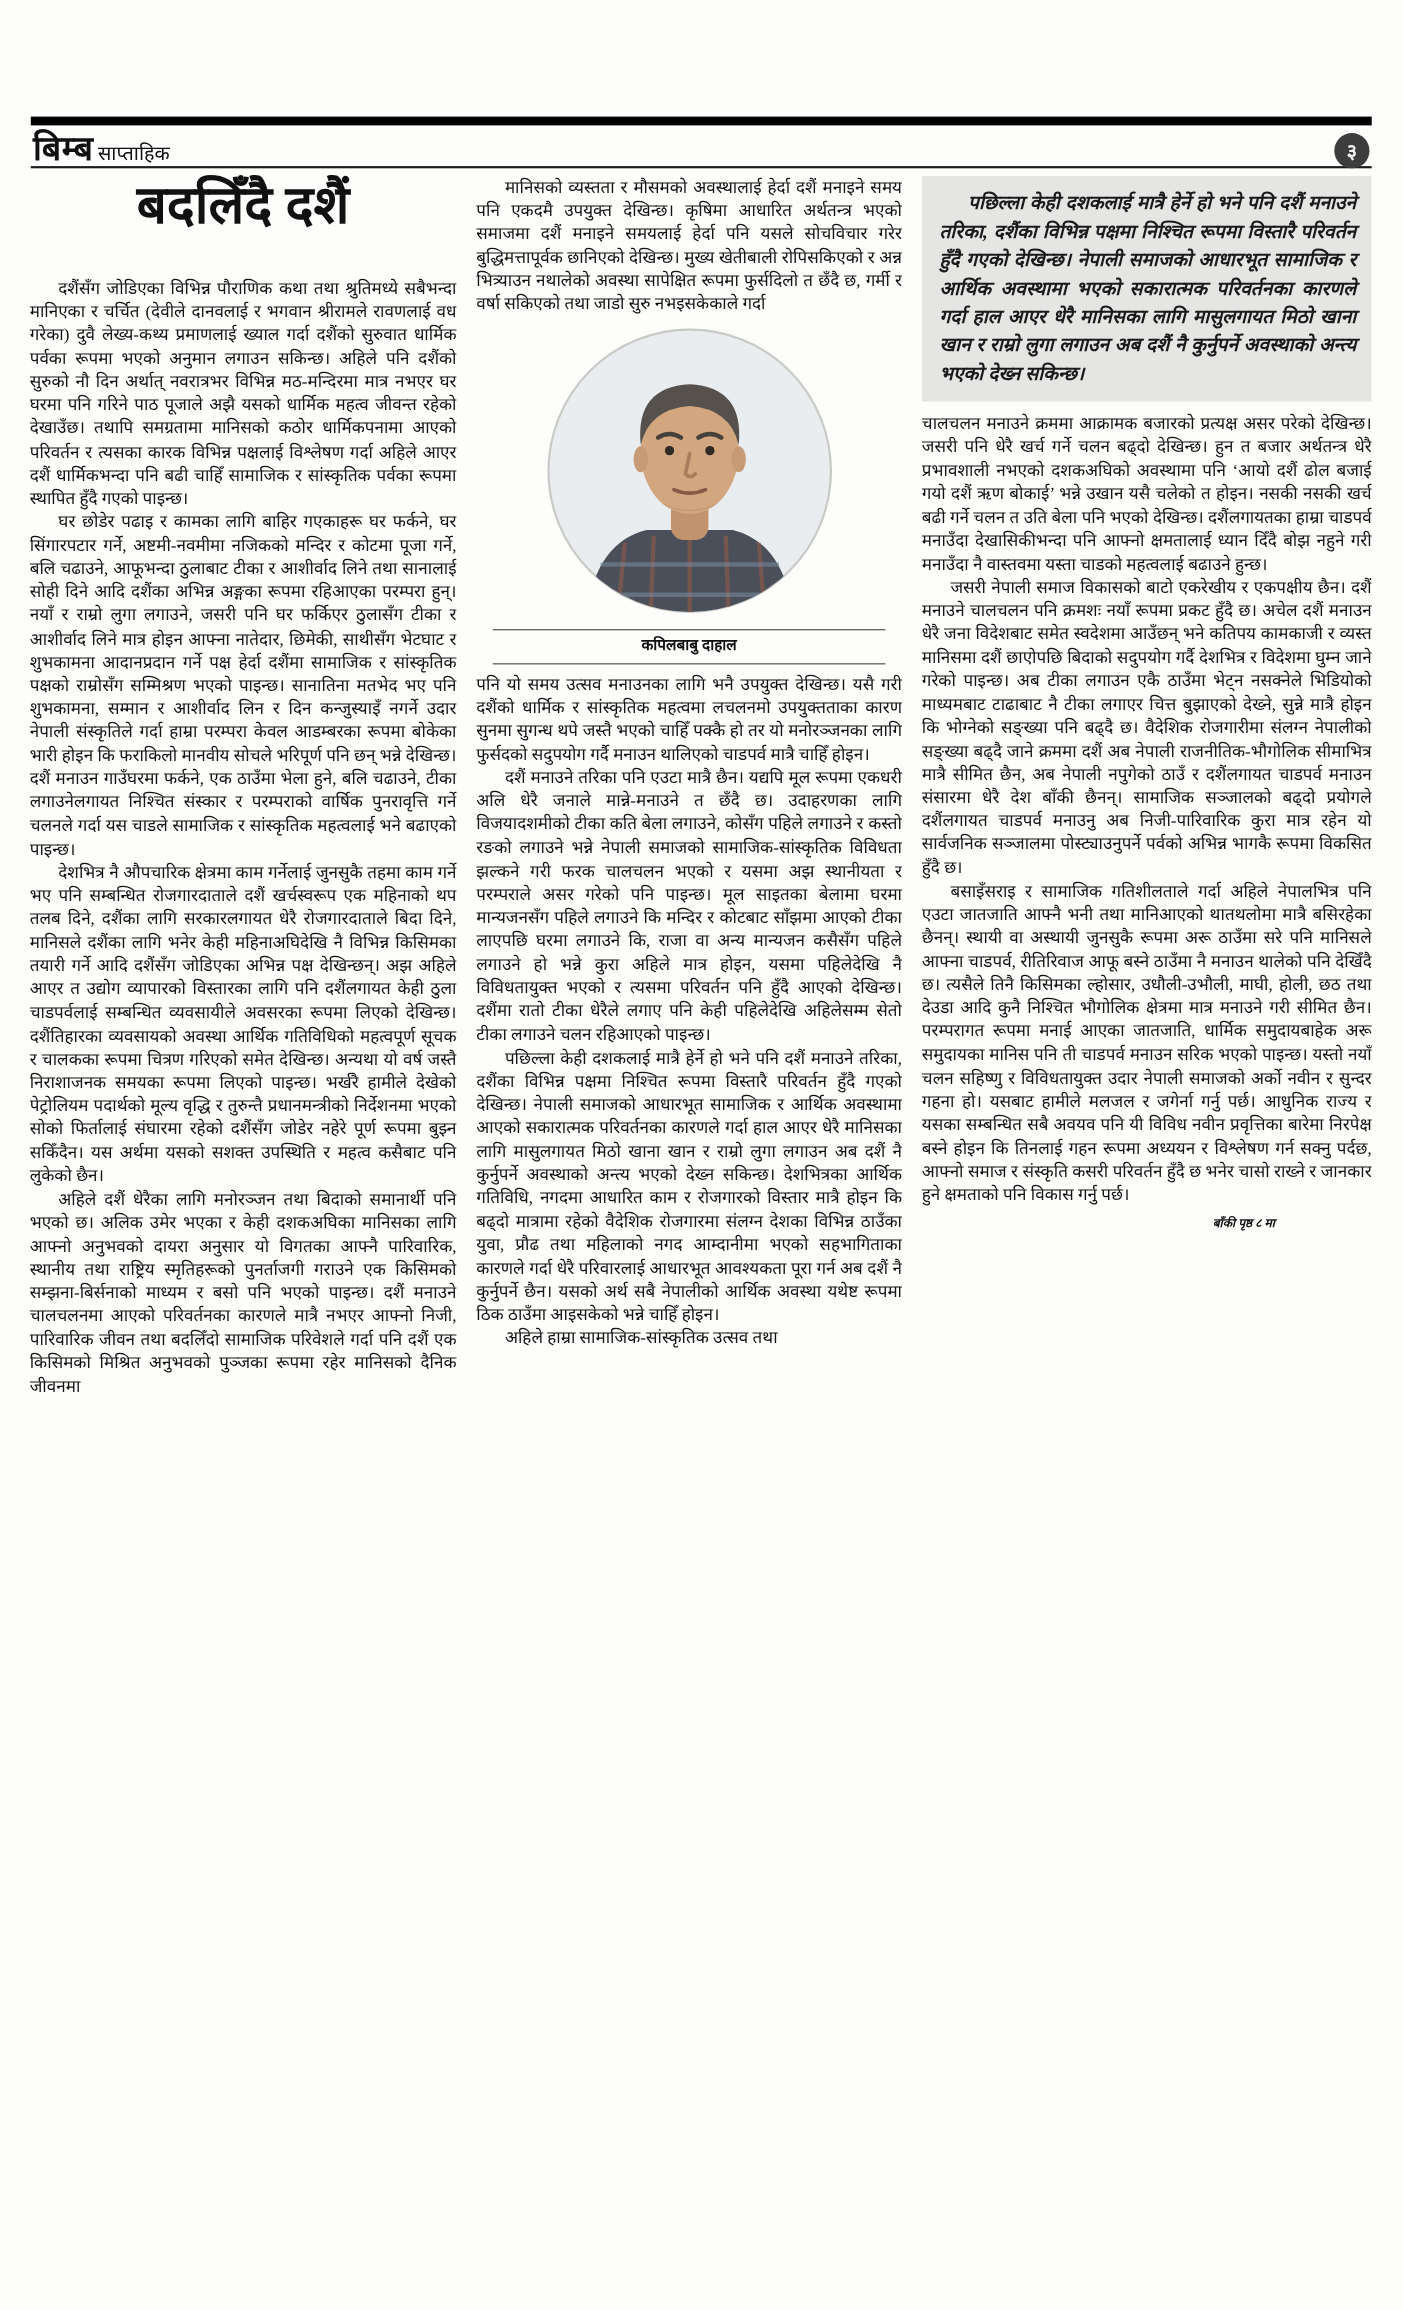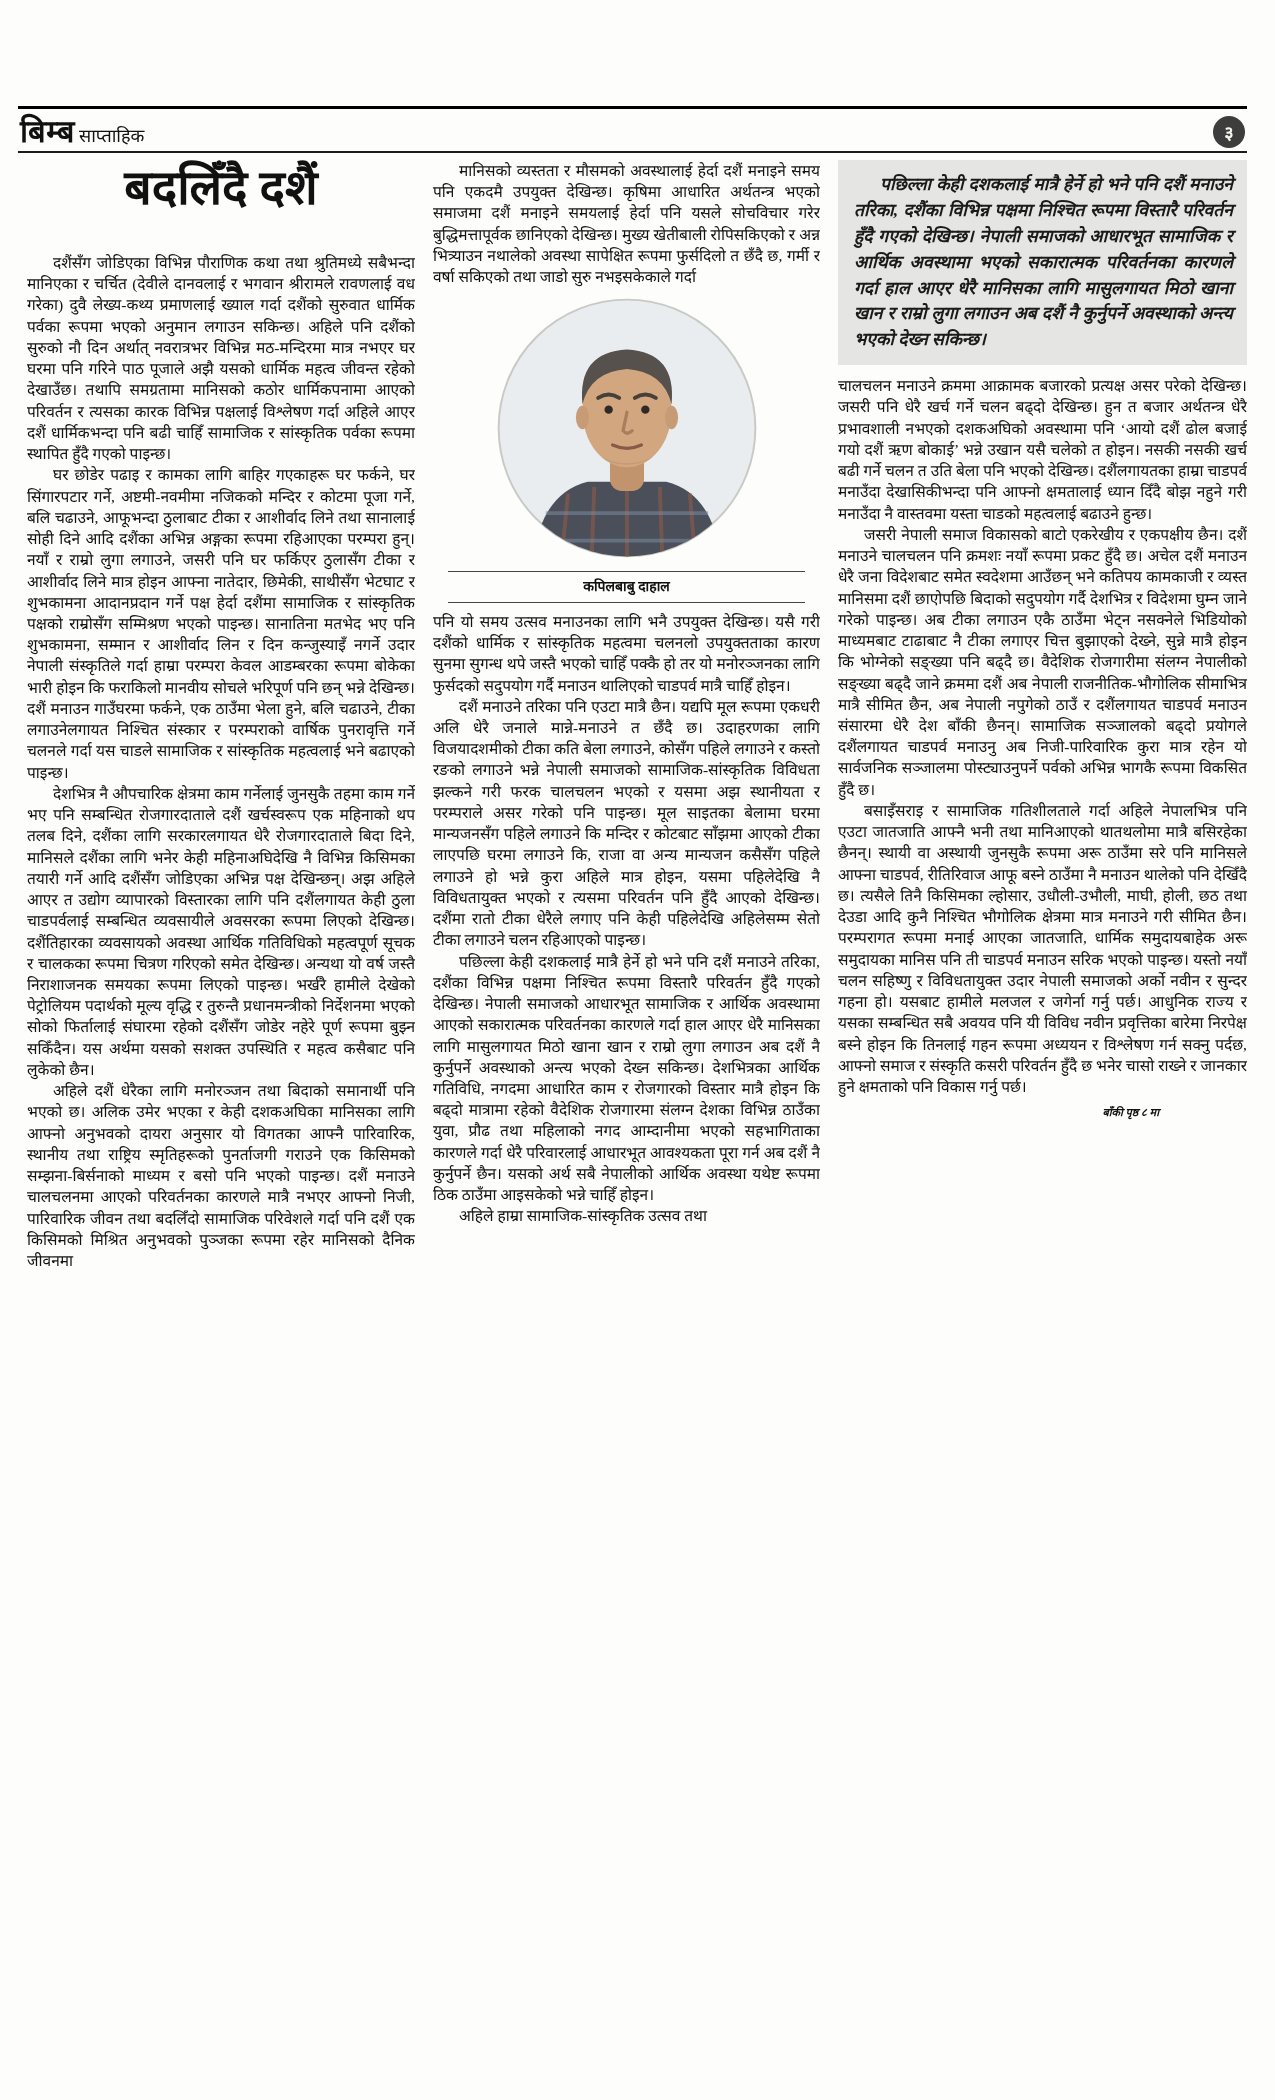--- a/index.html
+++ b/index.html
@@ -11,22 +11,22 @@
     position: relative;
     overflow: hidden;
   }
   .page {
     position: absolute; inset: 0;
     background: #fdfdfb;
   }
   
   .masthead {
     position: absolute;
-    left: 18px; right: 28px; top: 106px; height: 47px;
-    border-top: 3px solid #000000;
+    left: 28px; right: 28px; top: 106px; height: 47px;
+    border-top: 8px solid #000000;
     border-bottom: 2px solid #1c1c1c;
     display: flex; align-items: center;
   }
   .brand-wrap { display: flex; align-items: baseline; gap: 4px; padding-left: 2px; }
   .brand { font-size: 31px; font-weight: 700; letter-spacing: 0.5px; }
   .brand-sub { font-size: 18px; font-weight: 400; }
   .dateline {
     position: absolute; left: 0; right: 0; text-align: center;
     font-size: 17px;
   }
@@ -132,21 +132,21 @@
           <circle cx="86" cy="86" r="3.2" fill="#2f2a26"></circle>
           <circle cx="114" cy="86" r="3.2" fill="#2f2a26"></circle>
           <path d="M100 88 L97 102 Q100 106 104 102" stroke="#a97e5d" stroke-width="2.5" fill="none" stroke-linecap="round"></path>
           <path d="M89 113 Q100 118 111 113" stroke="#8a5a48" stroke-width="2.5" fill="none" stroke-linecap="round"></path>
           <path d="M80 122 Q100 132 120 122 Q112 128 100 128 Q88 128 80 122 Z" fill="#b58a66" opacity="0.45"></path>
         </g>
       </svg>
       <figcaption>कपिलबाबु दाहाल</figcaption>
     </figure>
 
-    <p class="no-indent">पनि यो समय उत्सव मनाउनका लागि भनै उपयुक्त देखिन्छ। यसै गरी दशैंको धार्मिक र सांस्कृतिक महत्वमा चलनलो उपयुक्तताका कारण सुनमा सुगन्ध थपे जस्तै भएको चाहिँ पक्कै हो तर यो मनोरञ्जनका लागि फुर्सदको सदुपयोग गर्दै मनाउन थालिएको चाडपर्व मात्रै चाहिँ होइन।</p>
+    <p class="no-indent">पनि यो समय उत्सव मनाउनका लागि भनै उपयुक्त देखिन्छ। यसै गरी दशैंको धार्मिक र सांस्कृतिक महत्वमा लचलनमो उपयुक्तताका कारण सुनमा सुगन्ध थपे जस्तै भएको चाहिँ पक्कै हो तर यो मनोरञ्जनका लागि फुर्सदको सदुपयोग गर्दै मनाउन थालिएको चाडपर्व मात्रै चाहिँ होइन।</p>
     <p>दशैं मनाउने तरिका पनि एउटा मात्रै छैन। यद्यपि मूल रूपमा एकधरी अलि धेरै जनाले मान्ने-मनाउने त छँदै छ। उदाहरणका लागि विजयादशमीको टीका कति बेला लगाउने, कोसँग पहिले लगाउने र कस्तो रङको लगाउने भन्ने नेपाली समाजको सामाजिक-सांस्कृतिक विविधता झल्कने गरी फरक चालचलन भएको र यसमा अझ स्थानीयता र परम्पराले असर गरेको पनि पाइन्छ। मूल साइतका बेलामा घरमा मान्यजनसँग पहिले लगाउने कि मन्दिर र कोटबाट साँझमा आएको टीका लाएपछि घरमा लगाउने कि, राजा वा अन्य मान्यजन कसैसँग पहिले लगाउने हो भन्ने कुरा अहिले मात्र होइन, यसमा पहिलेदेखि नै विविधतायुक्त भएको र त्यसमा परिवर्तन पनि हुँदै आएको देखिन्छ। दशैंमा रातो टीका धेरैले लगाए पनि केही पहिलेदेखि अहिलेसम्म सेतो टीका लगाउने चलन रहिआएको पाइन्छ।</p>
     <p>पछिल्ला केही दशकलाई मात्रै हेर्ने हो भने पनि दशैं मनाउने तरिका, दशैंका विभिन्न पक्षमा निश्चित रूपमा विस्तारै परिवर्तन हुँदै गएको देखिन्छ। नेपाली समाजको आधारभूत सामाजिक र आर्थिक अवस्थामा आएको सकारात्मक परिवर्तनका कारणले गर्दा हाल आएर धेरै मानिसका लागि मासुलगायत मिठो खाना खान र राम्रो लुगा लगाउन अब दशैं नै कुर्नुपर्ने अवस्थाको अन्त्य भएको देख्न सकिन्छ। देशभित्रका आर्थिक गतिविधि, नगदमा आधारित काम र रोजगारको विस्तार मात्रै होइन कि बढ्दो मात्रामा रहेको वैदेशिक रोजगारमा संलग्न देशका विभिन्न ठाउँका युवा, प्रौढ तथा महिलाको नगद आम्दानीमा भएको सहभागिताका कारणले गर्दा धेरै परिवारलाई आधारभूत आवश्यकता पूरा गर्न अब दशैं नै कुर्नुपर्ने छैन। यसको अर्थ सबै नेपालीको आर्थिक अवस्था यथेष्ट रूपमा ठिक ठाउँमा आइसकेको भन्ने चाहिँ होइन।</p>
     <p>अहिले हाम्रा सामाजिक-सांस्कृतिक उत्सव तथा</p>
   </section>
 
   <section class="col col3">
     <aside class="pullquote">पछिल्ला केही दशकलाई मात्रै हेर्ने हो भने पनि दशैं मनाउने तरिका, दशैंका विभिन्न पक्षमा निश्चित रूपमा विस्तारै परिवर्तन हुँदै गएको देखिन्छ। नेपाली समाजको आधारभूत सामाजिक र आर्थिक अवस्थामा भएको सकारात्मक परिवर्तनका कारणले गर्दा हाल आएर धेरै मानिसका लागि मासुलगायत मिठो खाना खान र राम्रो लुगा लगाउन अब दशैं नै कुर्नुपर्ने अवस्थाको अन्त्य भएको देख्न सकिन्छ।</aside>
     <p class="no-indent">चालचलन मनाउने क्रममा आक्रामक बजारको प्रत्यक्ष असर परेको देखिन्छ। जसरी पनि धेरै खर्च गर्ने चलन बढ्दो देखिन्छ। हुन त बजार अर्थतन्त्र धेरै प्रभावशाली नभएको दशकअघिको अवस्थामा पनि ‘आयो दशैं ढोल बजाई गयो दशैं ऋण बोकाई’ भन्ने उखान यसै चलेको त होइन। नसकी नसकी खर्च बढी गर्ने चलन त उति बेला पनि भएको देखिन्छ। दशैंलगायतका हाम्रा चाडपर्व मनाउँदा देखासिकीभन्दा पनि आफ्नो क्षमतालाई ध्यान दिँदै बोझ नहुने गरी मनाउँदा नै वास्तवमा यस्ता चाडको महत्वलाई बढाउने हुन्छ।</p>
     <p>जसरी नेपाली समाज विकासको बाटो एकरेखीय र एकपक्षीय छैन। दशैं मनाउने चालचलन पनि क्रमशः नयाँ रूपमा प्रकट हुँदै छ। अचेल दशैं मनाउन धेरै जना विदेशबाट समेत स्वदेशमा आउँछन् भने कतिपय कामकाजी र व्यस्त मानिसमा दशैं छाएोपछि बिदाको सदुपयोग गर्दै देशभित्र र विदेशमा घुम्न जाने गरेको पाइन्छ। अब टीका लगाउन एकै ठाउँमा भेट्न नसक्नेले भिडियोको माध्यमबाट टाढाबाट नै टीका लगाएर चित्त बुझाएको देख्ने, सुन्ने मात्रै होइन कि भोग्नेको सङ्ख्या पनि बढ्दै छ। वैदेशिक रोजगारीमा संलग्न नेपालीको सङ्ख्या बढ्दै जाने क्रममा दशैं अब नेपाली राजनीतिक-भौगोलिक सीमाभित्र मात्रै सीमित छैन, अब नेपाली नपुगेको ठाउँ र दशैंलगायत चाडपर्व मनाउन संसारमा धेरै देश बाँकी छैनन्। सामाजिक सञ्जालको बढ्दो प्रयोगले दशैंलगायत चाडपर्व मनाउनु अब निजी-पारिवारिक कुरा मात्र रहेन यो सार्वजनिक सञ्जालमा पोस्ट्याउनुपर्ने पर्वको अभिन्न भागकै रूपमा विकसित हुँदै छ।</p>
     <p>बसाइँसराइ र सामाजिक गतिशीलताले गर्दा अहिले नेपालभित्र पनि एउटा जातजाति आफ्नै भनी तथा मानिआएको थातथलोमा मात्रै बसिरहेका छैनन्। स्थायी वा अस्थायी जुनसुकै रूपमा अरू ठाउँमा सरे पनि मानिसले आफ्ना चाडपर्व, रीतिरिवाज आफू बस्ने ठाउँमा नै मनाउन थालेको पनि देखिँदै छ। त्यसैले तिनै किसिमका ल्होसार, उधौली-उभौली, माघी, होली, छठ तथा देउडा आदि कुनै निश्चित भौगोलिक क्षेत्रमा मात्र मनाउने गरी सीमित छैन। परम्परागत रूपमा मनाई आएका जातजाति, धार्मिक समुदायबाहेक अरू समुदायका मानिस पनि ती चाडपर्व मनाउन सरिक भएको पाइन्छ। यस्तो नयाँ चलन सहिष्णु र विविधतायुक्त उदार नेपाली समाजको अर्को नवीन र सुन्दर गहना हो। यसबाट हामीले मलजल र जगेर्ना गर्नु पर्छ। आधुनिक राज्य र यसका सम्बन्धित सबै अवयव पनि यी विविध नवीन प्रवृत्तिका बारेमा निरपेक्ष बस्ने होइन कि तिनलाई गहन रूपमा अध्ययन र विश्लेषण गर्न सक्नु पर्दछ, आफ्नो समाज र संस्कृति कसरी परिवर्तन हुँदै छ भनेर चासो राख्ने र जानकार हुने क्षमताको पनि विकास गर्नु पर्छ।</p>

